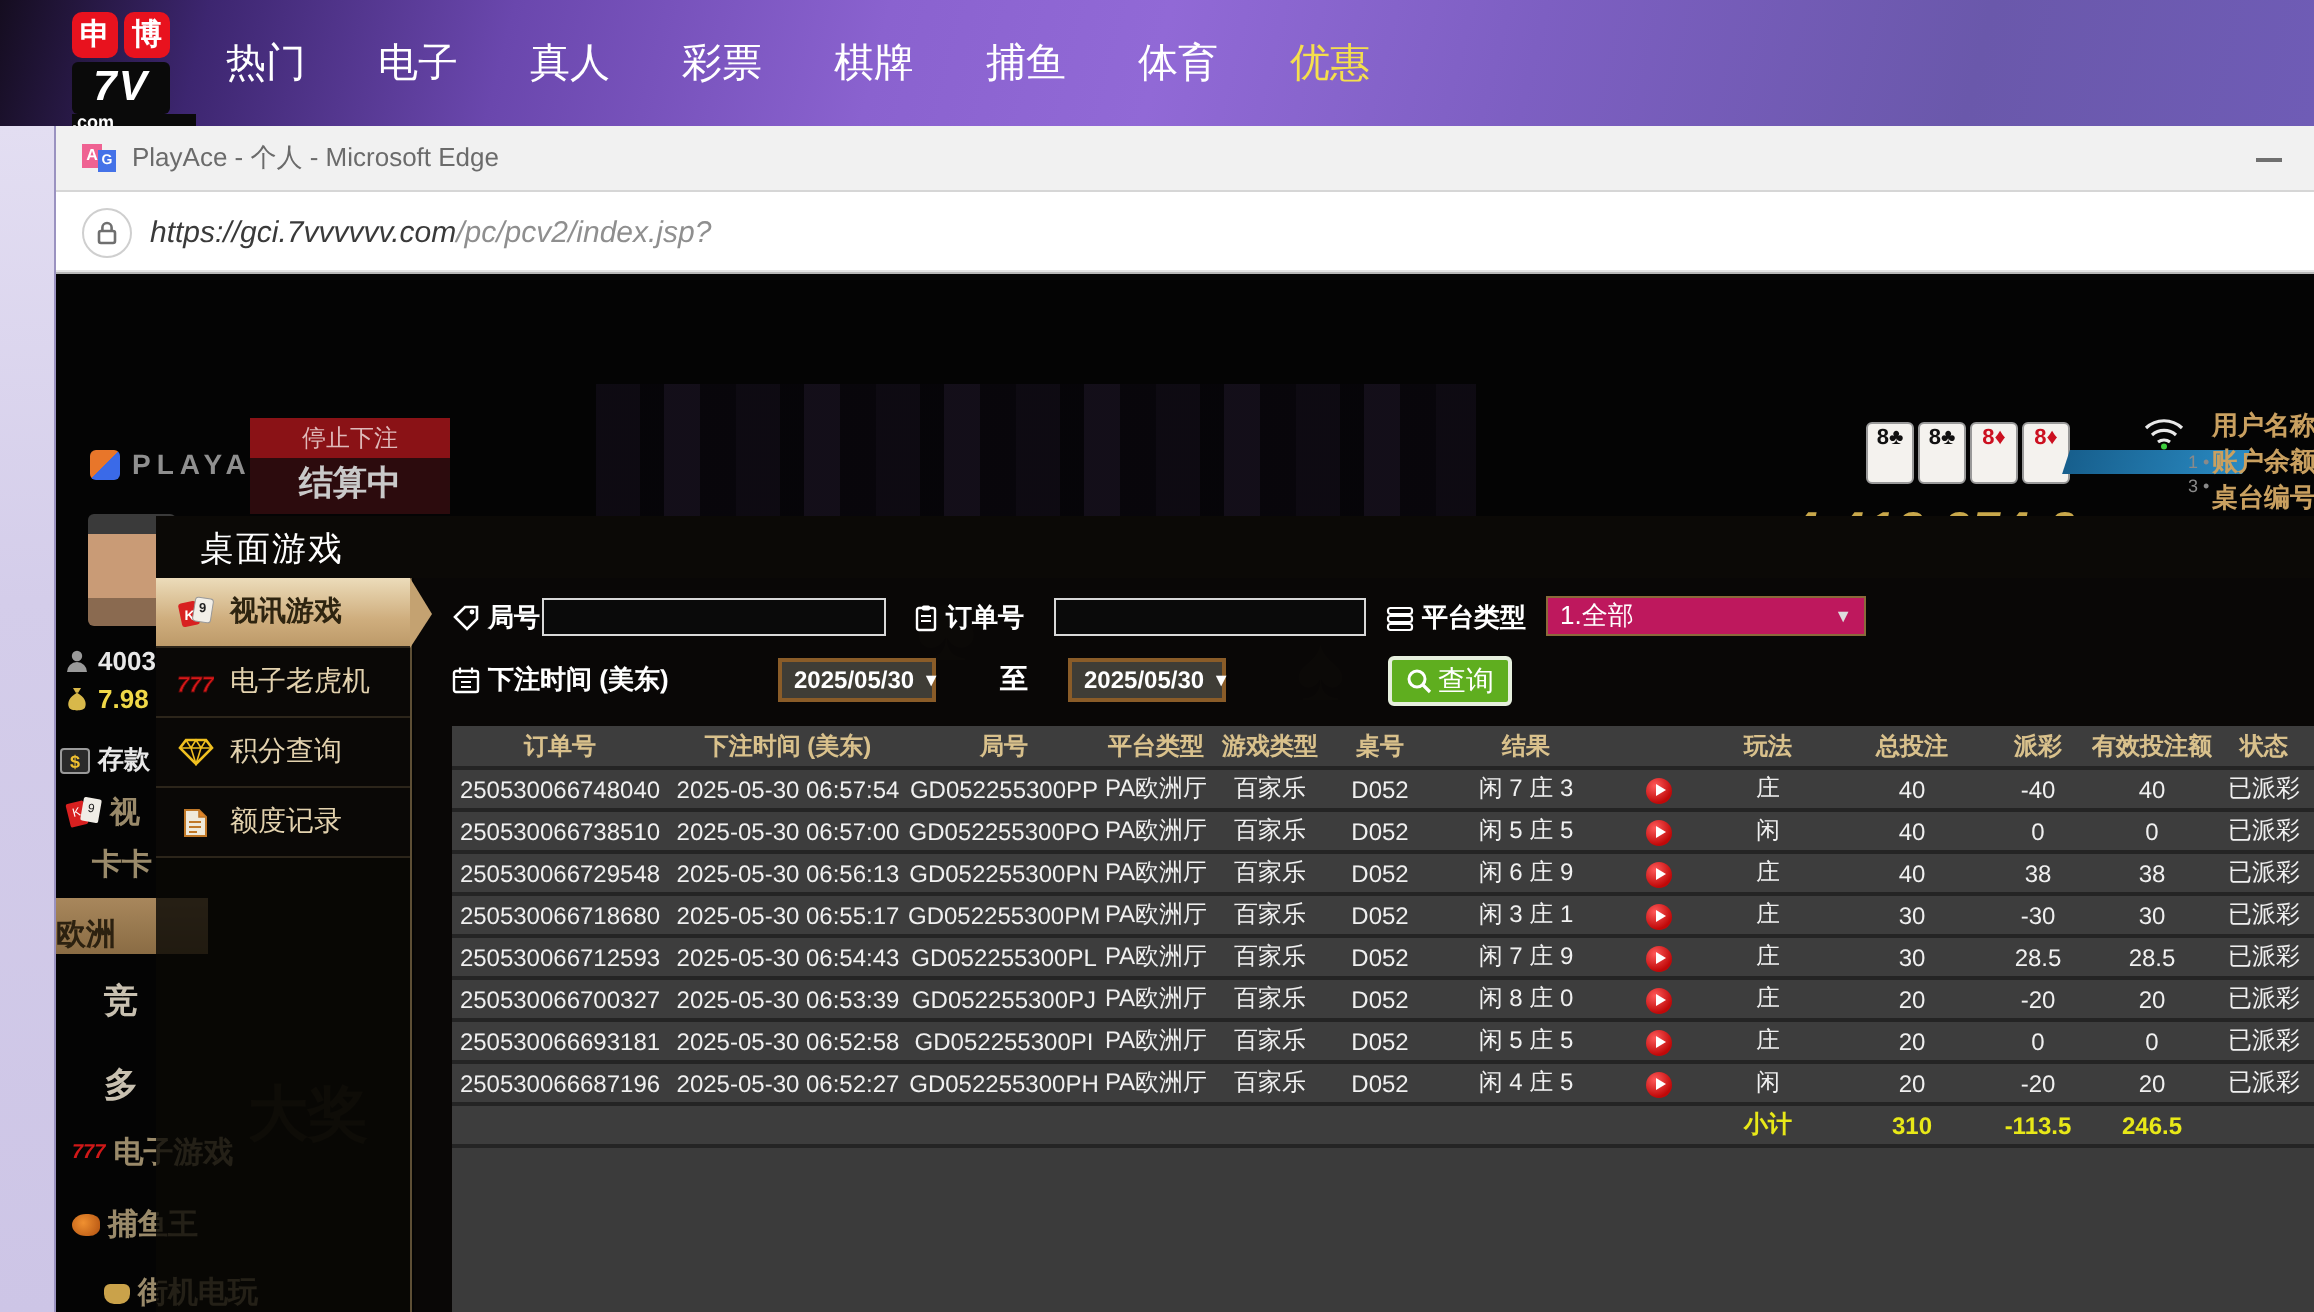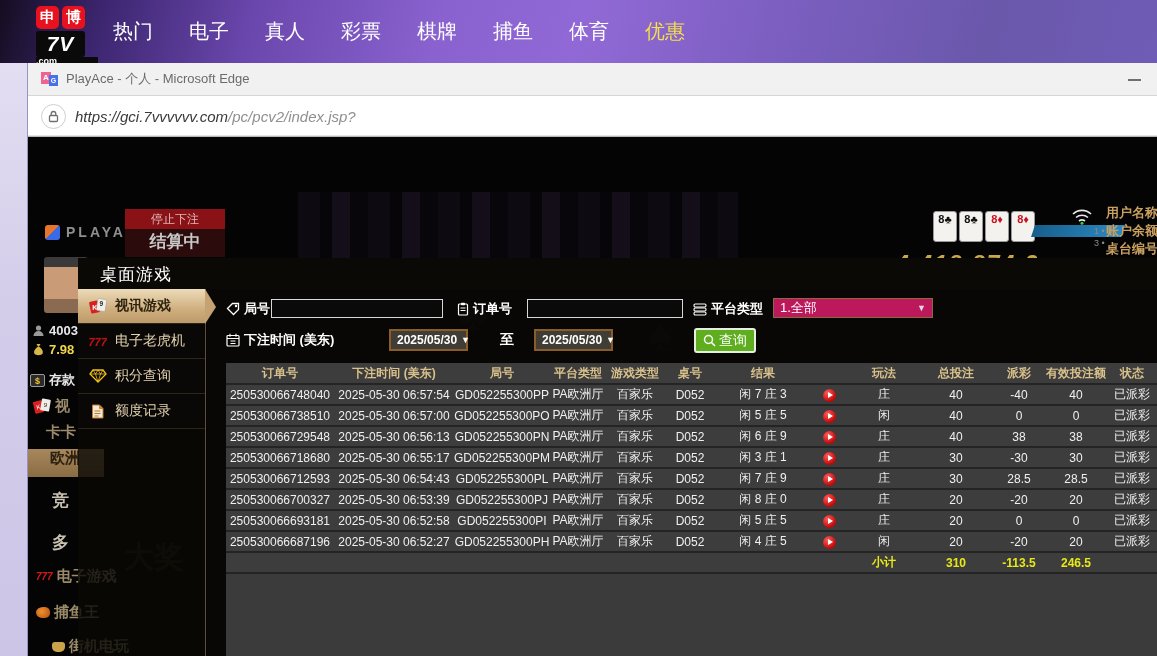--- a/index.html
+++ b/index.html
@@ -78,21 +78,21 @@
   .dollar-chip { width:15px; height:13px; background:#2a2a2a; border:1px solid #9a9a9a; border-radius:2px;
     color:#f0c030; font-size:9px; font-weight:bold; text-align:center; line-height:12px; }
   .mini-cards { position:relative; width:17px; height:15px; }
   .mini-cards .c1 { position:absolute; left:0; top:2px; width:9px; height:12px; background:#d82020; border-radius:1px; transform:rotate(-14deg);
     color:#fff; font-size:6px; text-align:center; line-height:12px; }
   .mini-cards .c2 { position:absolute; left:7px; top:0; width:9px; height:12px; background:#f0ede6; border-radius:1px; transform:rotate(10deg);
     color:#222; font-size:6px; text-align:center; line-height:12px; }
   .side-dim { color:#9a8a6a; font-size:15px; font-weight:bold; }
   .eur-bar { position:absolute; left:0; top:312px; width:76px; height:28px;
     background:linear-gradient(180deg,#a8875c,#8a6c44); color:#2c2110; font-size:15px; font-weight:bold;
-    display:flex; align-items:flex-start; padding-left:22px; }
+    display:flex; align-items:flex-end; }
   .big-dim { color:#c8c0b0; font-size:17px; font-weight:bold; }
   .watermark { position:absolute; left:96px; top:400px; color:#c0a060; opacity:.16; font-size:30px; font-weight:bold; }
   .bg-suit { position:absolute; color:#262015; font-size:46px; }
 
   
   .panel { position:absolute; left:50px; top:121px; width:1079px; height:398px; }
   .panel-head { position:absolute; left:0; top:0; right:0; height:31px; background:#0b0906; }
   .panel-title { position:absolute; left:22px; top:5px; color:#ffffff; font-size:17px; letter-spacing:1px; }
   .sidebar { position:absolute; left:0; top:31px; width:128px; bottom:0; background:rgba(10,8,5,0.82);
     border-right:1px solid #5e4f35; }

